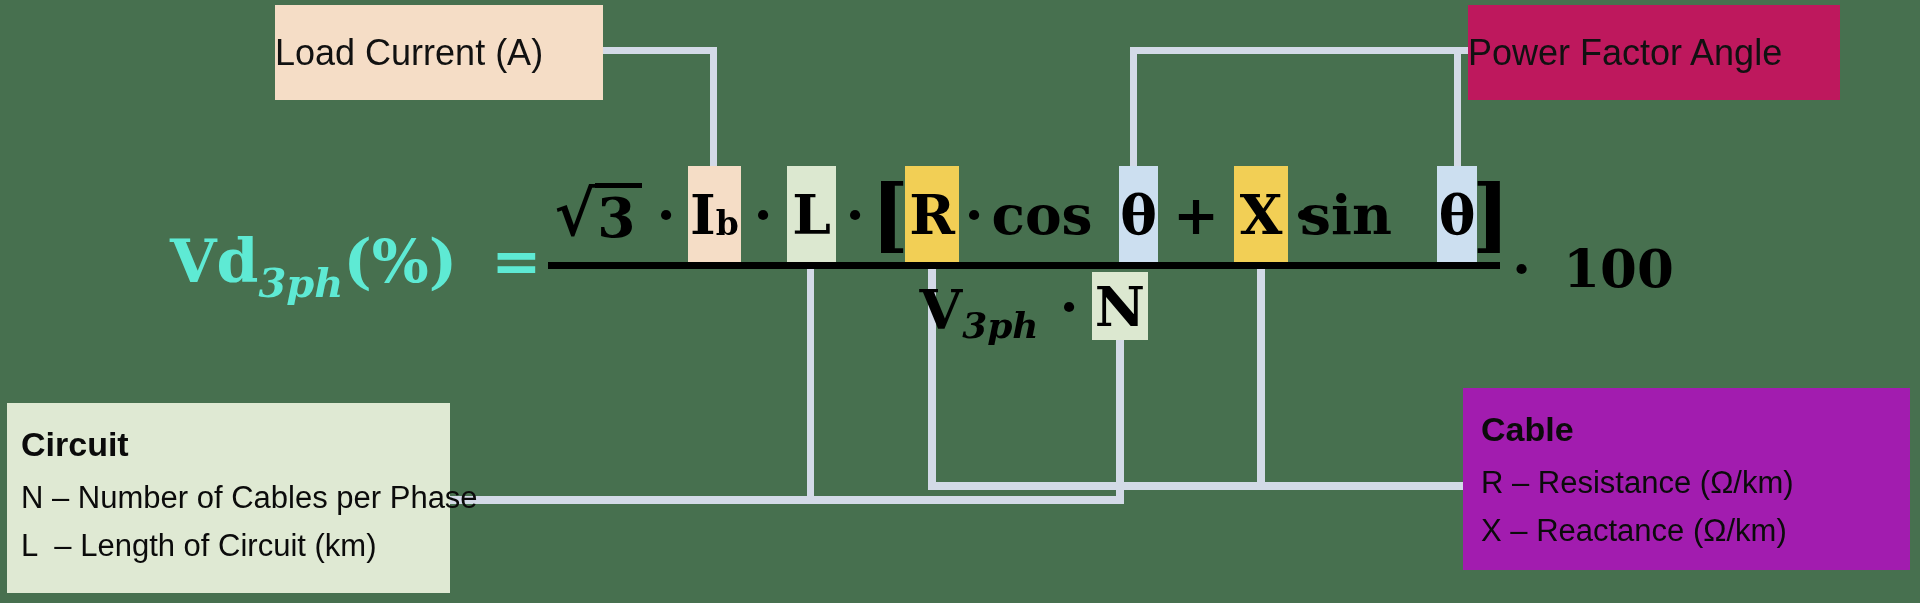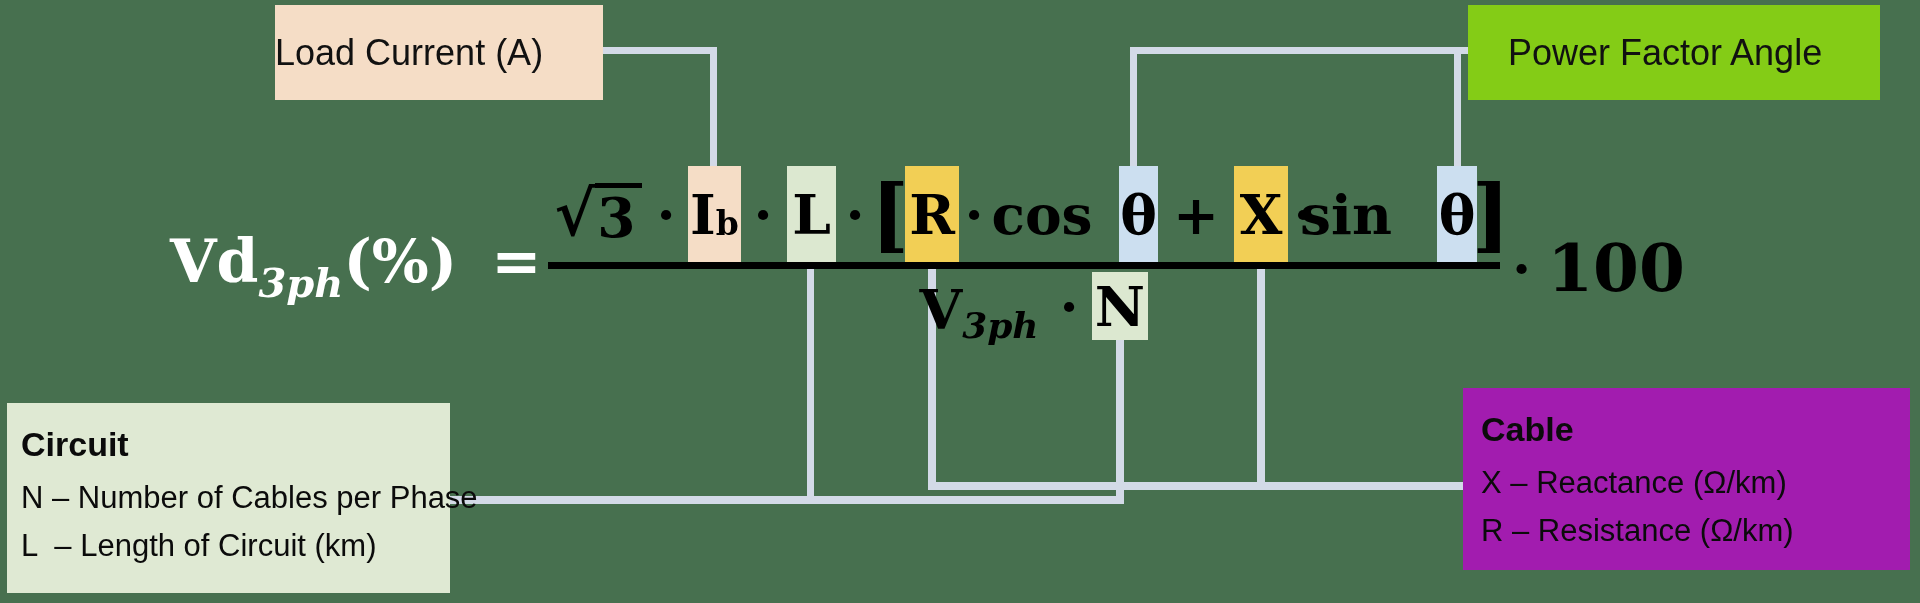--- a/index.html
+++ b/index.html
@@ -2,21 +2,21 @@
 <html><head>
 <meta charset="utf-8">
 <style>
   html,body{margin:0;padding:0;background:#47704F;}
   #canvas{position:relative;width:1920px;height:603px;background:#47704F;overflow:hidden;
           font-family:"Liberation Sans",sans-serif;}
   
   .box{position:absolute;display:flex;align-items:center;justify-content:flex-start;
        color:#111;font-size:36px;}
   .box-peach{background:#F5DDC6;}
-  .box-blue{background:#84cc16;padding-left:40px;}
+  .box-blue{background:#be185d;}
   .box-green{background:#DFE9D3;}
   .box-yellow{background:#a21caf;}
   .legend{display:block;padding:22px 0 0 14px;}
   .legend .title{font-weight:bold;font-size:34px;color:#0b0b0b;margin:0 12px 10px 0;}
   .legend .line{font-size:31px;color:#0b0b0b;line-height:1.55;white-space:pre;}
   
   .conn{position:absolute;background:#D3DAE7;}
   
   .tok{position:absolute;display:flex;align-items:center;justify-content:center;
        font-family:"DejaVu Serif",serif;font-weight:bold;font-size:55px;color:#000;
@@ -27,27 +27,27 @@
   .hl-green{background:#DCE8D0;}
   .hl-yellow{background:#F2CF55;}
   .hl-blue{background:#CCDFF0;}
   .bracket{font-size:80px;}
   .sub{font-size:0.6em;position:relative;top:0.3em;}
   .subi{font-size:36px;font-style:italic;position:relative;top:16px;}
   .rsign{font-size:62px;}
   .radicand{font-size:55px;border-top:5px solid #000;padding:2px 6px 0 2px;line-height:1.0;}
   .fracbar{position:absolute;background:#000;}
   .lhs{position:absolute;font-family:"DejaVu Serif",serif;font-weight:bold;font-size:60px;
-       color:#ffffff;line-height:1;white-space:nowrap;}
+       color:#5eead4;line-height:1;white-space:nowrap;}
   .lhs .sub-lg{font-size:40px;font-style:italic;position:relative;top:15px;}
   .lhs .eq{margin-left:34px;}
   .mult{position:absolute;display:flex;align-items:center;font-family:"DejaVu Serif",serif;
         font-weight:bold;color:#000;line-height:1;}
   .mult .mdot{font-size:55px;}
-  .mult .mval{font-size:66px;margin-left:16px;}
+  .mult .mval{font-size:53px;margin-left:32px;}
 </style>
 </head>
 <body>
 
 <div id="canvas">
 
   <div class="conn" style="left:603px;top:47px;width:111px;height:7px;"></div>
   <div class="conn" style="left:710px;top:47px;width:7px;height:119px;"></div>
   <div class="conn" style="left:1130px;top:47px;width:338px;height:7px;"></div>
   <div class="conn" style="left:1130px;top:47px;width:7px;height:119px;"></div>
@@ -68,22 +68,22 @@
   </div>
 
   <div class="box box-green legend" style="left:7px;top:403px;width:443px;height:190px;box-sizing:border-box;">
     <div class="title">Circuit</div>
     <div class="line">N – Number of Cables per Phase</div>
     <div class="line">L  – Length of Circuit (km)</div>
   </div>
 
   <div class="box box-yellow legend" style="left:1463px;top:388px;width:447px;height:182px;box-sizing:border-box;padding-left:18px;">
     <div class="title">Cable</div>
+    <div class="line">R – Resistance (Ω/km)</div>
     <div class="line">X – Reactance (Ω/km)</div>
-    <div class="line">R – Resistance (Ω/km)</div>
   </div>
 
   <div class="lhs" style="left:170px;top:231px;">
     <span>Vd</span><span class="sub-lg">3ph</span><span>(%)</span><span class="eq">=</span>
   </div>
 
   <div class="fracbar" style="left:548px;top:262px;width:952px;height:7px;"></div>
 
   <div class="tok num" style="left:548px;width:100px;">
     <span class="rsign">√</span>

